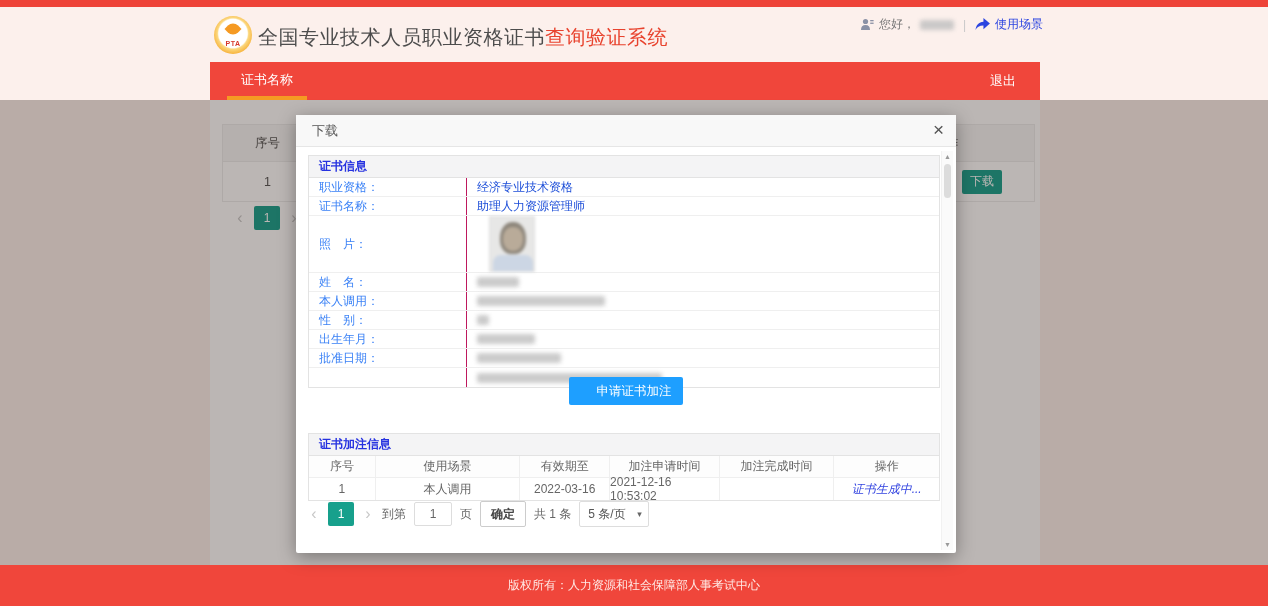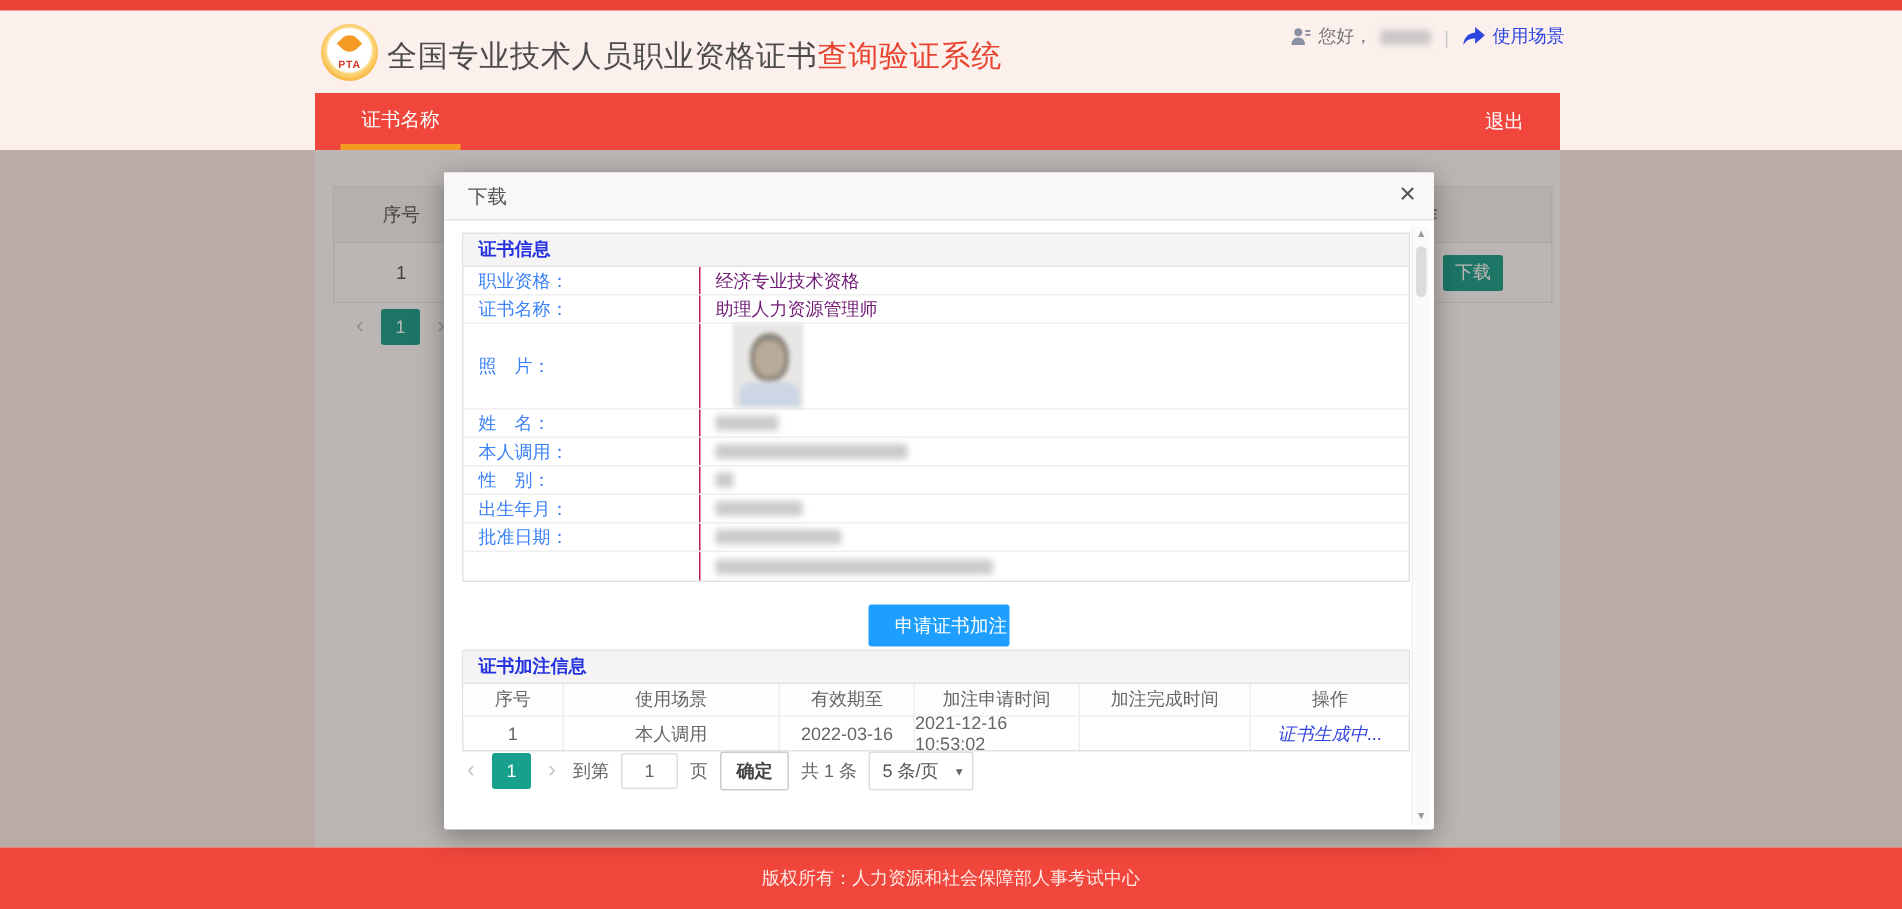--- a/index.html
+++ b/index.html
@@ -66,29 +66,29 @@
   .sb-up { top:2px; } .sb-down { bottom:2px; }
   .sb-thumb { position:absolute; left:2px; top:13px; width:7px; height:34px; background:#dcdcdc; border-radius:4px; cursor:pointer; }
 
   .section-box { position:absolute; left:12px; width:632px; border:1px solid #e3e3e3; }
   .section-head { height:22px; line-height:21px; background:#f4f4f5; border-bottom:1px solid #e3e3e3; padding-left:10px; font-size:12px; font-weight:bold; color:#2632e0; }
 
   .cert-box { top:40px; }
   .cert-row { display:flex; align-items:stretch; border-bottom:1px solid #efefef; min-height:19px; font-size:12px; }
   .cert-row:last-child { border-bottom:none; }
   .cert-label { width:158px; padding-left:10px; color:#3b82f6; border-right:1px solid #be185d; display:flex; align-items:center; }
-  .cert-value { flex:1; padding-left:10px; color:#701a75; display:flex; align-items:center; }
+  .cert-value { flex:1; padding-left:10px; color:#1d4ed8; display:flex; align-items:center; }
   .row-photo { height:57px;gap:12px; }
 
   .photo { position:relative; width:46px; height:56px; background:#e7e7e6; overflow:hidden; filter:blur(1.4px); border:1px solid #ddd; }
   .photo-head { position:absolute; left:10px; top:5px; width:26px; height:32px; background:#8d867b; border-radius:48% 48% 42% 42%; }
   .photo-face { position:absolute; left:13px; top:10px; width:20px; height:24px; background:#b9ab99; border-radius:45%; }
   .photo-body { position:absolute; left:3px; bottom:0; width:40px; height:16px; background:#ccd6e4; border-radius:8px 8px 0 0; }
 
-  .apply-btn { position:absolute; top:288px; left:50%; transform:translateX(-50%); width:94px; height:28px; background:#1e9fff; color:#fff; border:none; border-radius:2px; font-size:12.5px; cursor:pointer; font-family:inherit;padding-left:16px; }
+  .apply-btn { position:absolute; top:262px; left:50%; transform:translateX(-50%); width:114px; height:28px; background:#1e9fff; color:#fff; border:none; border-radius:2px; font-size:12.5px; cursor:pointer; font-family:inherit;padding-left:16px; }
 
   .anno-box { top:318px; }
   .anno-row { display:flex; font-size:12px; color:#666; }
   .anno-head .anno-cell { background:#fdfdfd; }
   .anno-cell { height:22px; display:flex; align-items:center; justify-content:center; border-right:1px solid #efefef; border-bottom:1px solid #efefef; }
   .anno-cell:last-child { border-right:none; }
   .anno-body .anno-cell { border-bottom:none; color:#666; }
   .a0{width:67px;} .a1{width:145px;} .a2{width:90px;} .a3{width:110px;} .a4{width:115px;} .a5{width:105px;}
   .link-blue { color:#3344e0; text-decoration:none; font-size:12px; cursor:pointer; white-space:nowrap;font-style:italic; }
 

